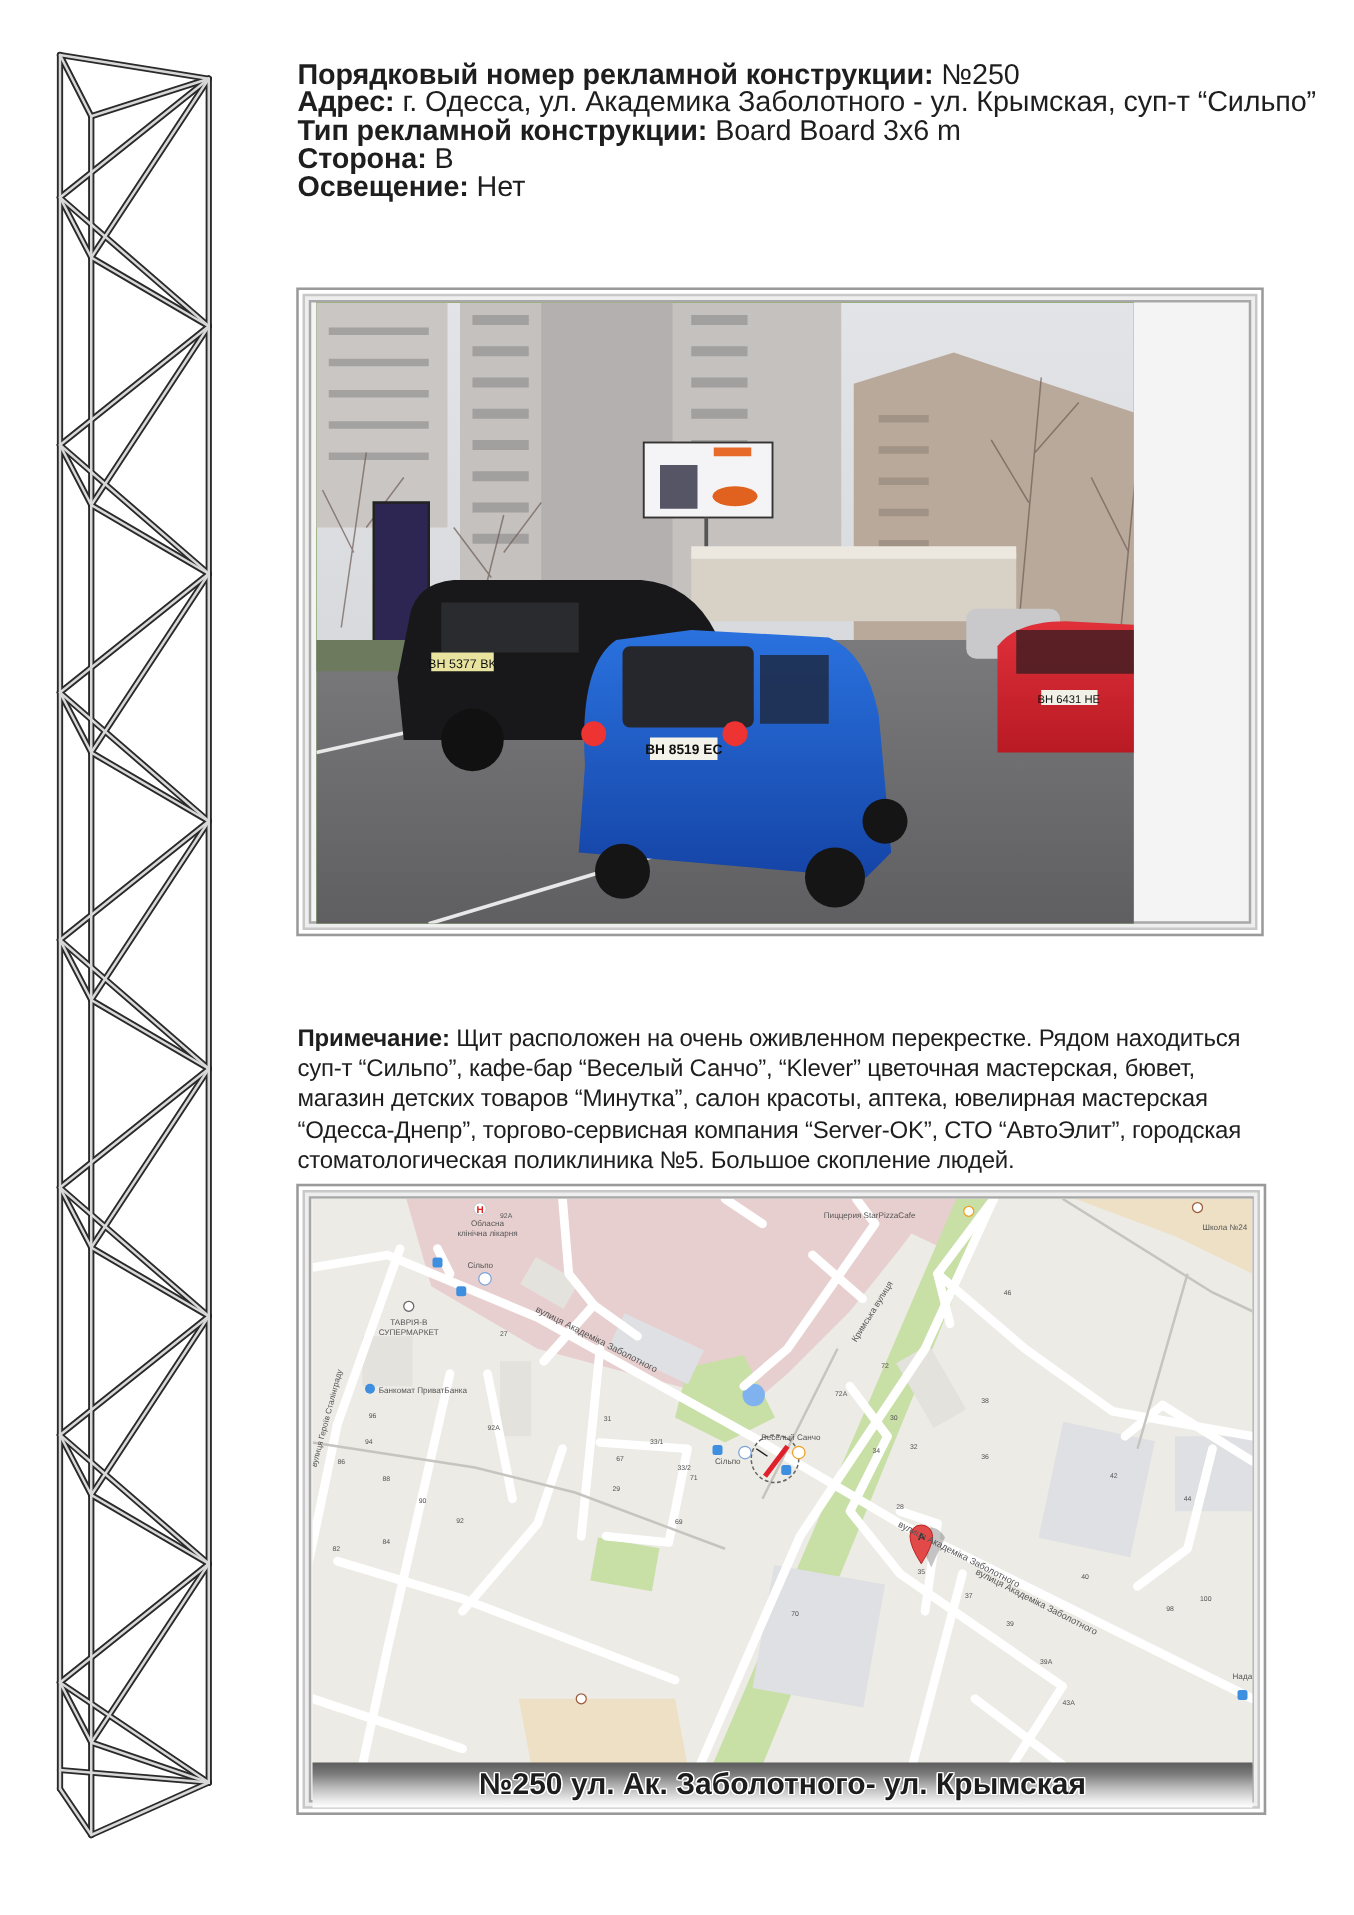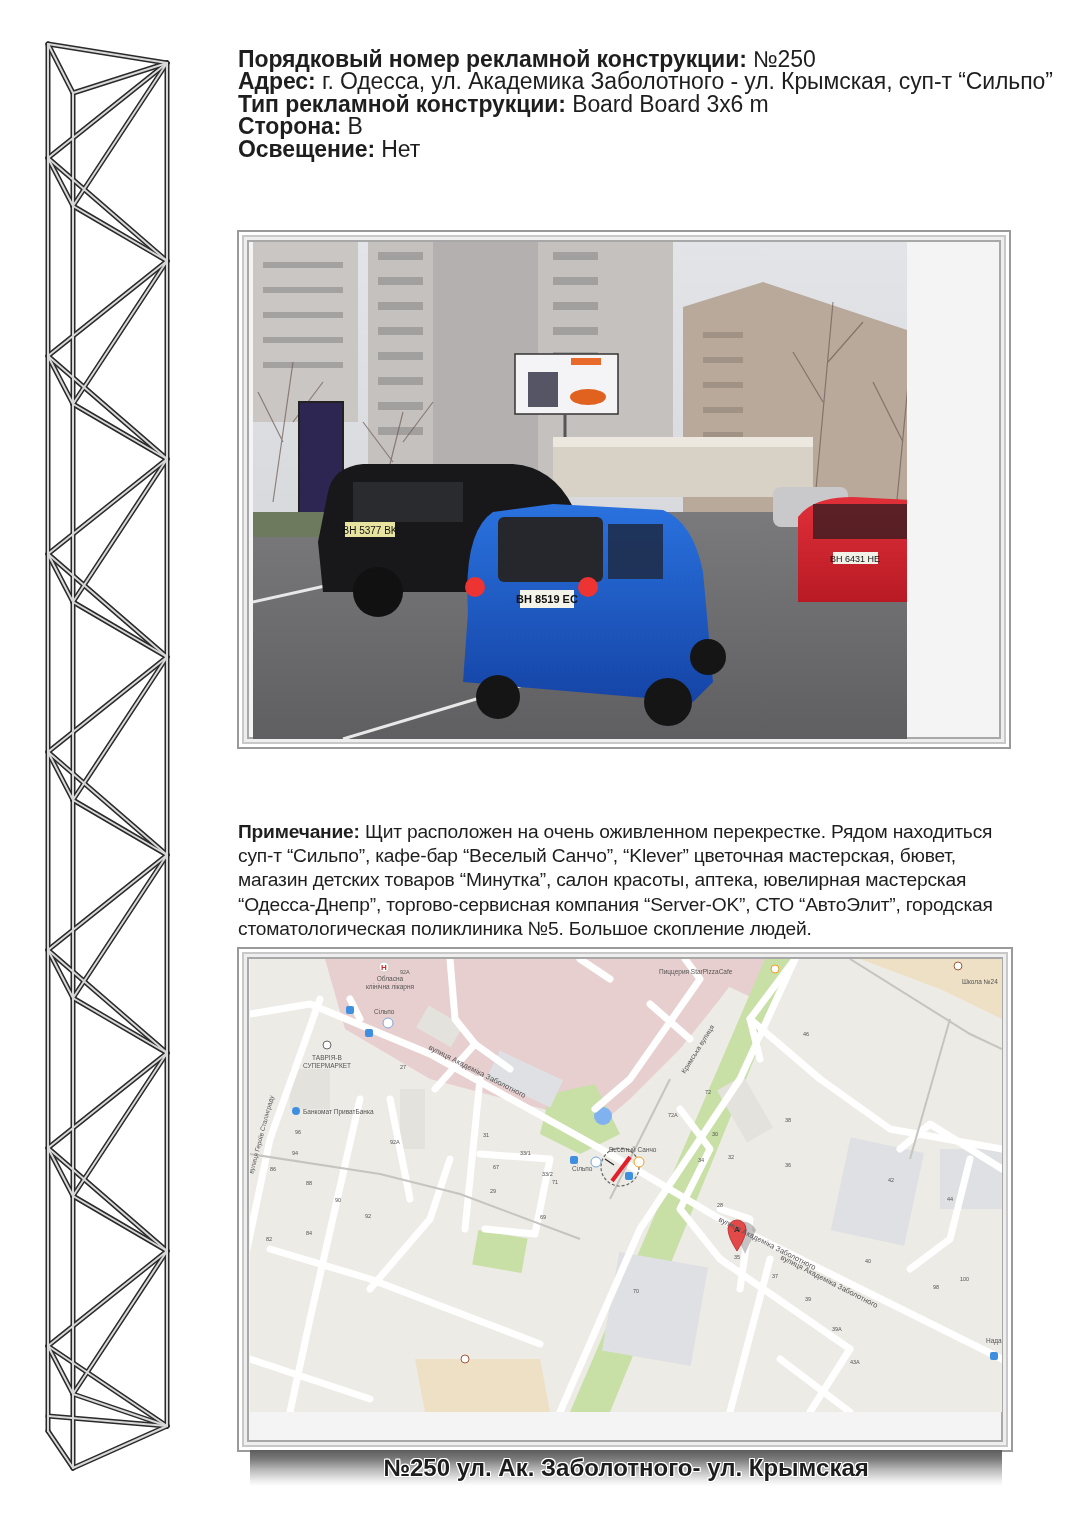--- a/index.html
+++ b/index.html
@@ -17,21 +17,21 @@
   .photo { position: absolute; left: 14px; top: 10px; width: 654px; height: 497px; overflow: hidden; background: #4d7c0f; }
   .photo svg { display: block; }
   .note { position: absolute; left: 238px; top: 776px; width: 790px; font-size: 19.2px; line-height: 24.2px; letter-spacing: -0.2px; margin-top: 44px; }
   .note .lbl { font-weight: bold; }
   .map-frame { left: 237px; top: 947px; width: 776px; height: 505px; }
   .map { position: absolute; left: 11px; top: 10px; width: 752px; height: 453px; overflow: hidden; background: #ecebe6; }
   .map svg { display: block; }
   .map-caption { position: absolute; left: 11px; top: 461px; width: 752px; height: 36px;
                  background: linear-gradient(to bottom, #5c5c5c 0%, #7a7a7a 25%, #b9b9b9 55%, #ececec 85%, #ffffff 100%);
                  text-align: center; font-weight: bold; font-size: 24px; line-height: 36px; color: #1d1d1d;
-                 text-shadow: -1px -1px 0 #fff, 1px -1px 0 #fff, -1px 1px 0 #fff, 1px 1px 0 #fff, 0 1px 0 #fff, 0 -1px 0 #fff, 1px 0 0 #fff, -1px 0 0 #fff; margin-top: 40px; }
+                 text-shadow: -1px -1px 0 #fff, 1px -1px 0 #fff, -1px 1px 0 #fff, 1px 1px 0 #fff, 0 1px 0 #fff, 0 -1px 0 #fff, 1px 0 0 #fff, -1px 0 0 #fff; }
   .lbl-map { font-family: "Liberation Sans", sans-serif; fill: #555; }
 </style>
 </head>
 <body>
 
 <svg class="truss" viewBox="0 0 140 1480" width="140" height="1480">
   <defs>
     <g id="bar">
     </g>
   </defs>

